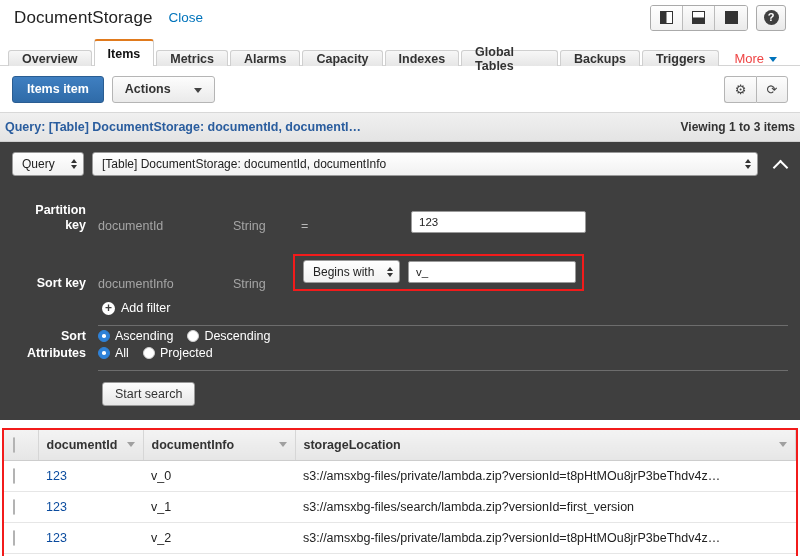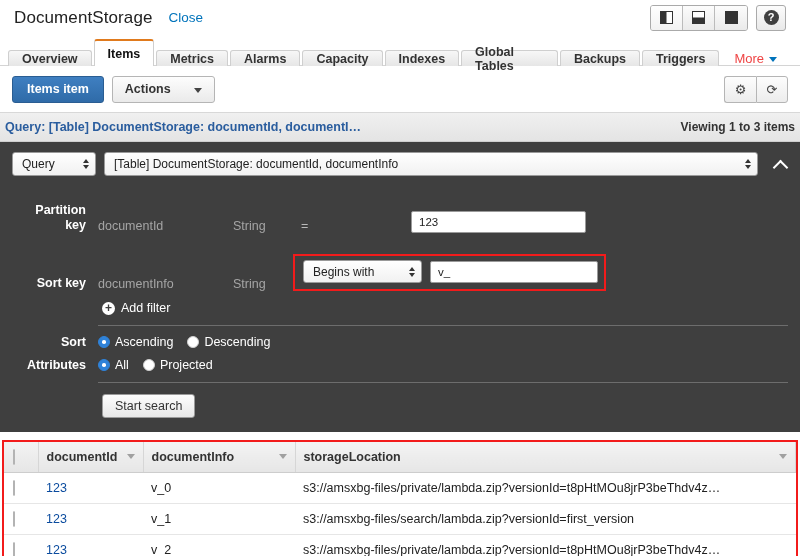--- a/index.html
+++ b/index.html
@@ -219,21 +219,21 @@
     line-height: 0;
   }
   .spinner i {
     display: block; width: 0; height: 0;
     border-left: 3.5px solid transparent;
     border-right: 3.5px solid transparent;
   }
   .spinner i.up { border-bottom: 4px solid #333; }
   .spinner i.dn { border-top: 4px solid #333; }
 
-  .sel-query { width: 84px; }
+  .sel-query { width: 72px; }
   .sel-table { flex: 1; }
   .chevron-up {
     margin-left: 8px;
     width: 14px; height: 14px;
     position: relative;
     cursor: pointer;
   }
   .chevron-up::before {
     content: "";
     position: absolute;
@@ -284,21 +284,21 @@
     border: 1px solid #9a9a9a;
     border-radius: 2px;
     font-size: 11.5px;
     color: #222;
     padding: 0 7px;
     display: flex; align-items: center;
     cursor: text;
   }
   .txt-pk { width: 175px; }
   .txt-sk { width: 168px; }
-  .sel-begins { width: 119px; height: 23px; }
+  .sel-begins { width: 97px; height: 23px; }
 
   .sk-group {
     display: flex;
     align-items: center;
     gap: 8px;
     border: 2px solid #f21b1b;
     padding: 4px 6px 6px 8px;
     margin-left: -8px;
     margin-top: -3px;
   }
@@ -317,21 +317,21 @@
     display: flex; align-items: center; justify-content: center;
     line-height: 1;
   }
   .divider {
     height: 1px;
     background: #6d6d6d;
     margin: 10px 0 0 86px;
   }
   .optrow {
     display: flex; align-items: flex-start;
-    margin-top: 9px;
+    margin-top: 3px;
   }
   .opt-label {
     width: 86px; text-align: right; padding-right: 12px;
     font-size: 12.5px; font-weight: bold; color: #fff;
   }
   .radio-item {
     display: flex; align-items: center; gap: 5px;
     margin-right: 14px;
     font-size: 12.5px; color: #fff;
     cursor: pointer;

